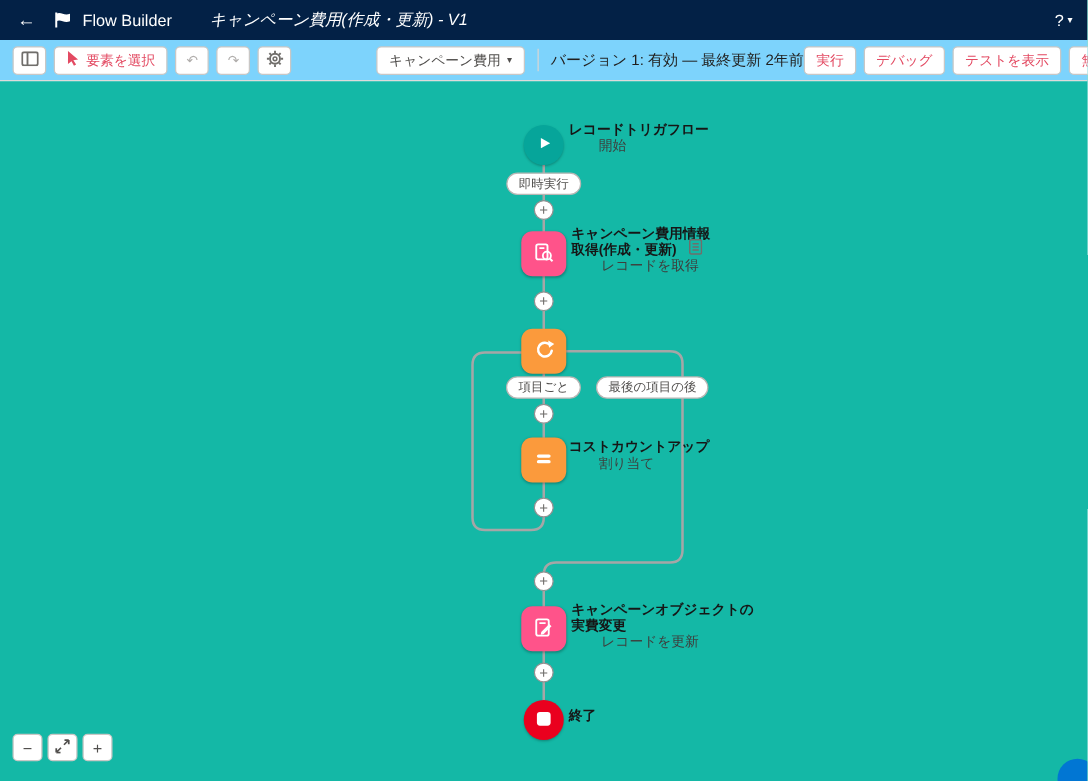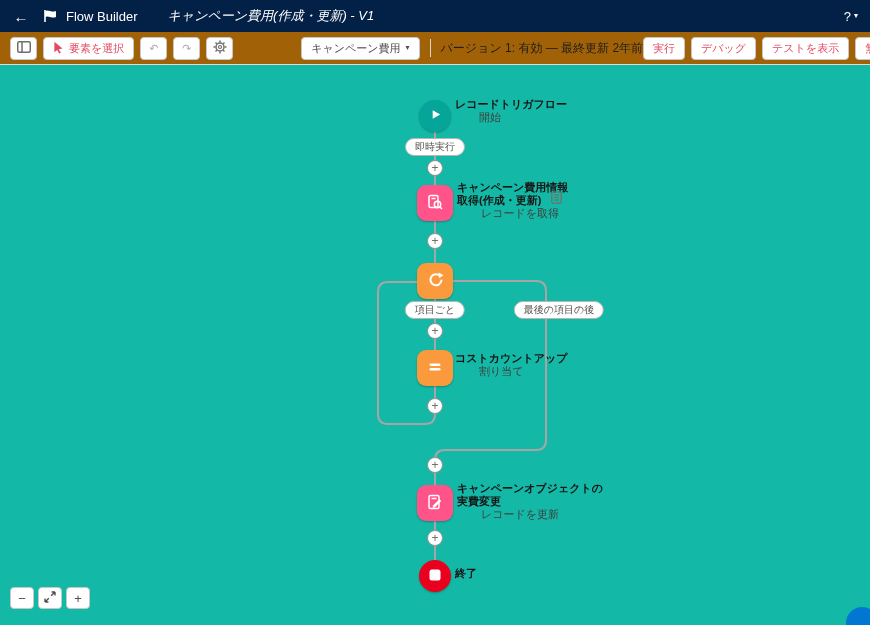--- a/index.html
+++ b/index.html
@@ -14,21 +14,21 @@
   .back-btn { background:none; border:none; color:#fff; font-size:15px; width:18px; cursor:pointer; font-family:inherit; }
   .logo-wrap { display:flex; align-items:center; margin-left:4px; }
   .app-name { font-size:13px; }
   .flow-title { font-size:13px; margin-left:22px;font-style:italic; }
   .topbar-right { margin-left:auto; display:flex; align-items:center; gap:4px; }
   .help-menu-btn { background:none; border:none; color:#fff; font-size:13px; cursor:pointer; display:flex; align-items:center; gap:3px; font-family:inherit; }
   .chev { font-size:8px; line-height:1; }
 
   
   .toolbar {
-    height:33px; background:#a16207; border-bottom:1px solid #dddbda;
+    height:33px; background:#7dd3fc; border-bottom:1px solid #dddbda;
     display:flex; align-items:center; padding:0 10px;
   }
   .tb-group { display:flex; align-items:center; gap:6px; }
   .tb-btn {
     height:23px; background:#fff; border:1px solid #c9c7c5; border-radius:4px;
     display:inline-flex; align-items:center; justify-content:center;
     font-size:11px; padding:0 9px; color:#514f4d; cursor:pointer; gap:5px; font-family:inherit; white-space:nowrap;
   }
   .tb-btn.accent { color:var(--accent,#e34a62); }
   .tb-icon-btn { width:27px; padding:0; }
@@ -223,21 +223,21 @@
 
   <button class="node logic" style="left:417px; top:198px;">
     <span>
       <svg width="18" height="18" viewBox="0 0 18 18" fill="none">
         <path d="M14,5 A5.5,5.5 0 1 0 15.4,9.6" stroke="#fff" stroke-width="2" stroke-linecap="round"></path>
         <polygon points="12.6,1.4 17.4,4.2 13.2,7.2" fill="#fff"></polygon>
       </svg>
     </span>
   </button>
   <div class="badge" style="left:435px; top:236px;">項目ごと</div>
-  <div class="badge" style="left:559px; top:236px;">最後の項目の後</div>
+  <div class="badge" style="left:522px; top:236px;">最後の項目の後</div>
 
   <button class="plus-btn" style="left:427px; top:258px;">
       <span>+</span>
     </button>
 
   <button class="node logic" style="left:417px; top:285px;">
     <span>
       <svg width="16" height="16" viewBox="0 0 16 16">
         <rect x="2.5" y="4.5" width="11" height="2.6" rx="1.3" fill="#fff"></rect>
         <rect x="2.5" y="9" width="11" height="2.6" rx="1.3" fill="#fff"></rect>

